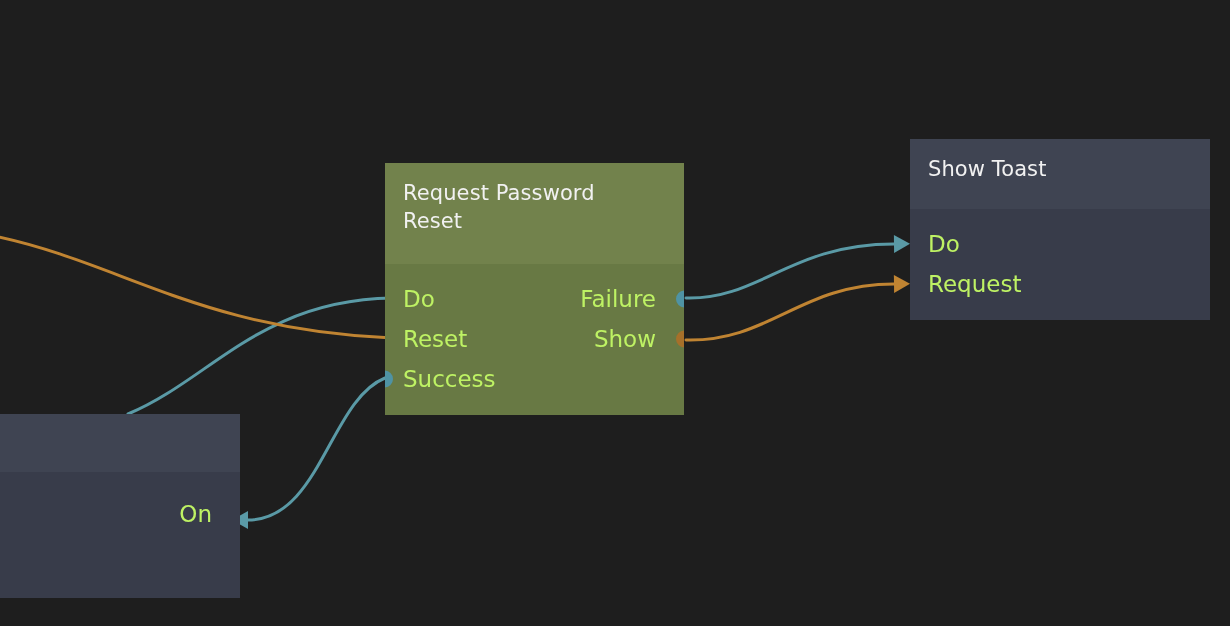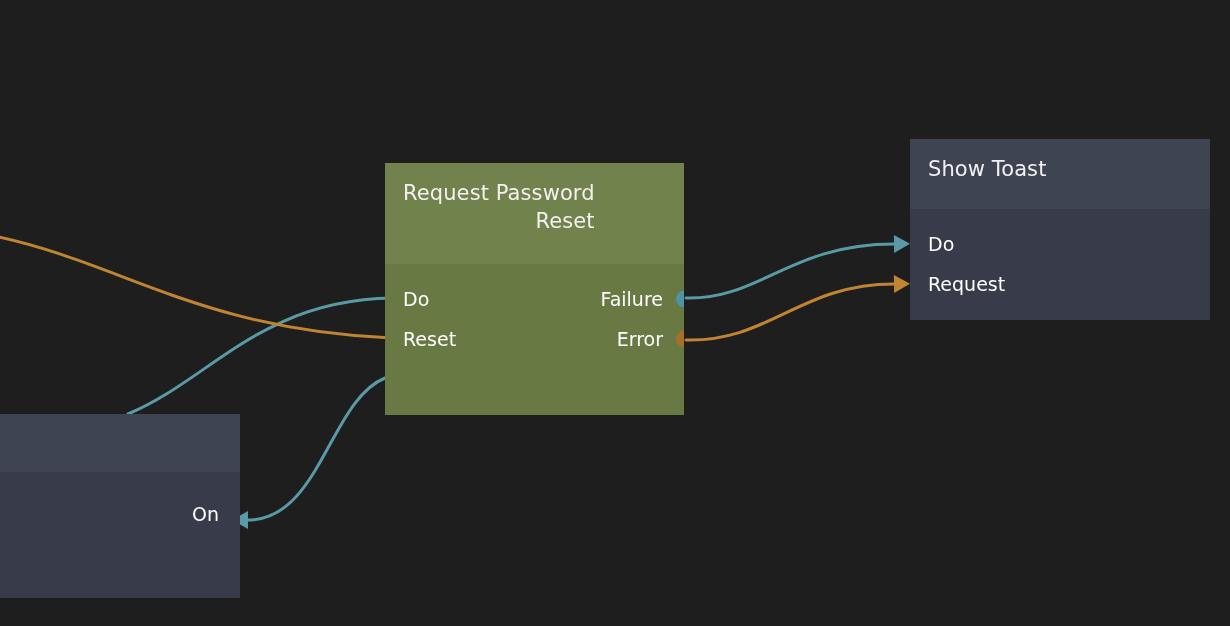--- a/index.html
+++ b/index.html
@@ -48,52 +48,51 @@
     box-sizing: border-box;
     width: 100%;
   }
   .port-row {
     position: relative;
     height: 40px;
     display: flex;
     align-items: center;
   }
   .port-label {
-    color: #ffffff;
-    font-size: 19px;
+    color: #bef264;
+    font-size: 23px;
     line-height: 22px;
     white-space: nowrap;
   }
   .port-label.left {
     margin-left: 18px;
   }
   .port-label.right {
     margin-left: auto;
-    margin-right: 21px;
+    margin-right: 28px;
   }
   .port-dot {
     position: absolute;
     width: 17px;
     height: 17px;
     border-radius: 50%;
     top: 50%;
     transform: translateY(-50%);
   }
   .port-dot.out-right {
     right: -9px;
   }
   .port-dot.out-left {
     left: -9px;
   }
   .node-green {
     background: #687944;
   }
   .node-green .node-header {
     background: #72824c;
-    text-align: right;
   }
   .node-dark {
     background: #383c4a;
   }
   .node-dark .node-header {
     background: #3f4452;
   }
 </style>
 </head>
 <body>
@@ -133,22 +132,26 @@
 Reset</div>
     </div>
     <div class="node-body" style="height:151px; padding-top:15px;">
       <div class="port-row">
         <span class="port-label left">Do</span>
         <span class="port-label right">Failure</span>
         <span class="port-dot out-right" style="background:#4f93a4;"></span>
       </div>
       <div class="port-row">
         <span class="port-label left">Reset</span>
-        <span class="port-label right">Error</span>
+        <span class="port-label right">Show</span>
         <span class="port-dot out-right" style="background:#a6702a;"></span>
+      </div>
+      <div class="port-row">
+        <span class="port-label left">Success</span>
+        <span class="port-dot out-left" style="background:#4f93a4;"></span>
       </div>
     </div>
   </div>
 
   <div class="node node-dark" style="left:887px; top:139px; width:300px; height:181px;margin-left:23px;">
     <div class="node-header" style="height:70px;">
       <div class="node-title">Show Toast</div>
     </div>
     <div class="node-body" style="height:111px; padding-top:15px;">
       <div class="port-row">

